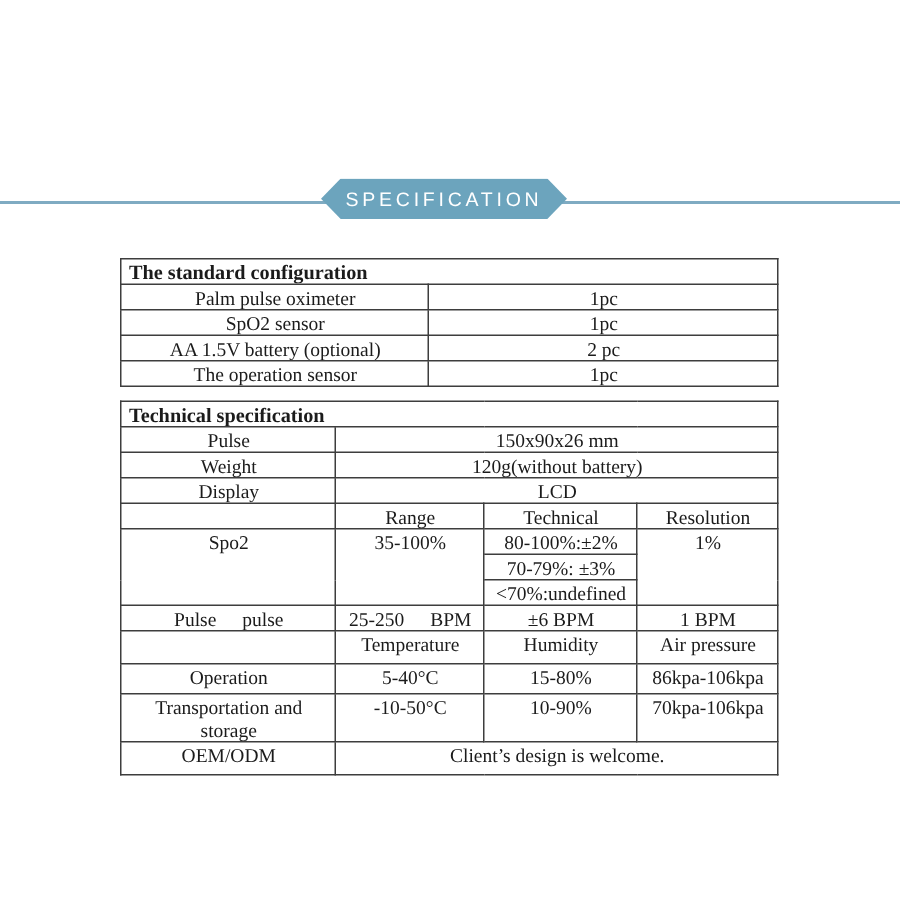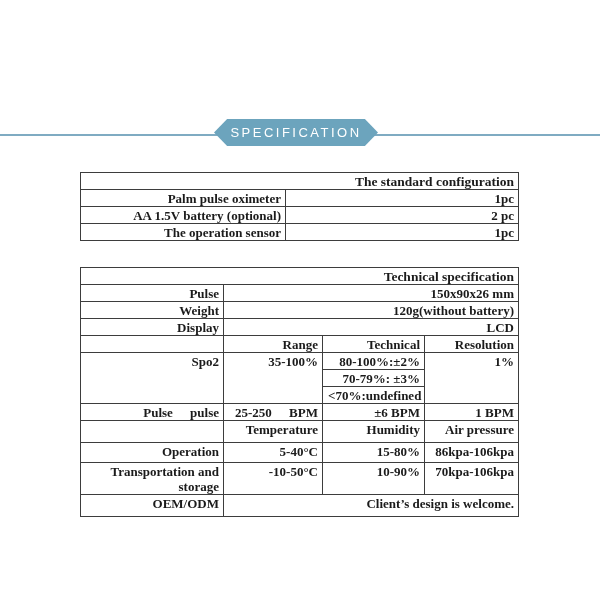--- a/index.html
+++ b/index.html
@@ -53,26 +53,26 @@
   .standard-table { top: 158px; }
   .tech-table { top: 253px; }
 
   th, td {
     border: 1px solid #3d3d3d;
     font-size: 13px;
     line-height: 15px;
     color: #1b1b1b;
     padding: 1px 4px 0 5px;
     vertical-align: top;
-    text-align: right;
-    font-weight: bold;
+    text-align: center;
+    font-weight: normal;
     overflow: hidden;
   }
   th.tbl-title {
-    text-align: right;
+    text-align: left;
     font-weight: bold;
     font-size: 13.5px;
   }
 
   tr.h17 { height: 17px; }
   tr.h16 { height: 16px; }
   tr.h20 { height: 20px; }
   tr.h22 { height: 22px; }
   tr.h30 { height: 30px; }
 
@@ -92,20 +92,24 @@
     <colgroup>
         <col style="width:205px">
         <col style="width:233px">
       </colgroup>
     <tbody>
         <tr class="h17">
       <th class="tbl-title" colspan="2">The standard configuration</th>
     </tr>
     <tr class="h16">
       <td>Palm pulse oximeter</td>
+      <td>1pc</td>
+    </tr>
+    <tr class="h16">
+      <td>SpO2 sensor</td>
       <td>1pc</td>
     </tr>
     <tr class="h16">
       <td>AA 1.5V battery (optional)</td>
       <td>2 pc</td>
     </tr>
     <tr class="h16">
       <td>The operation sensor</td>
       <td>1pc</td>
     </tr>

